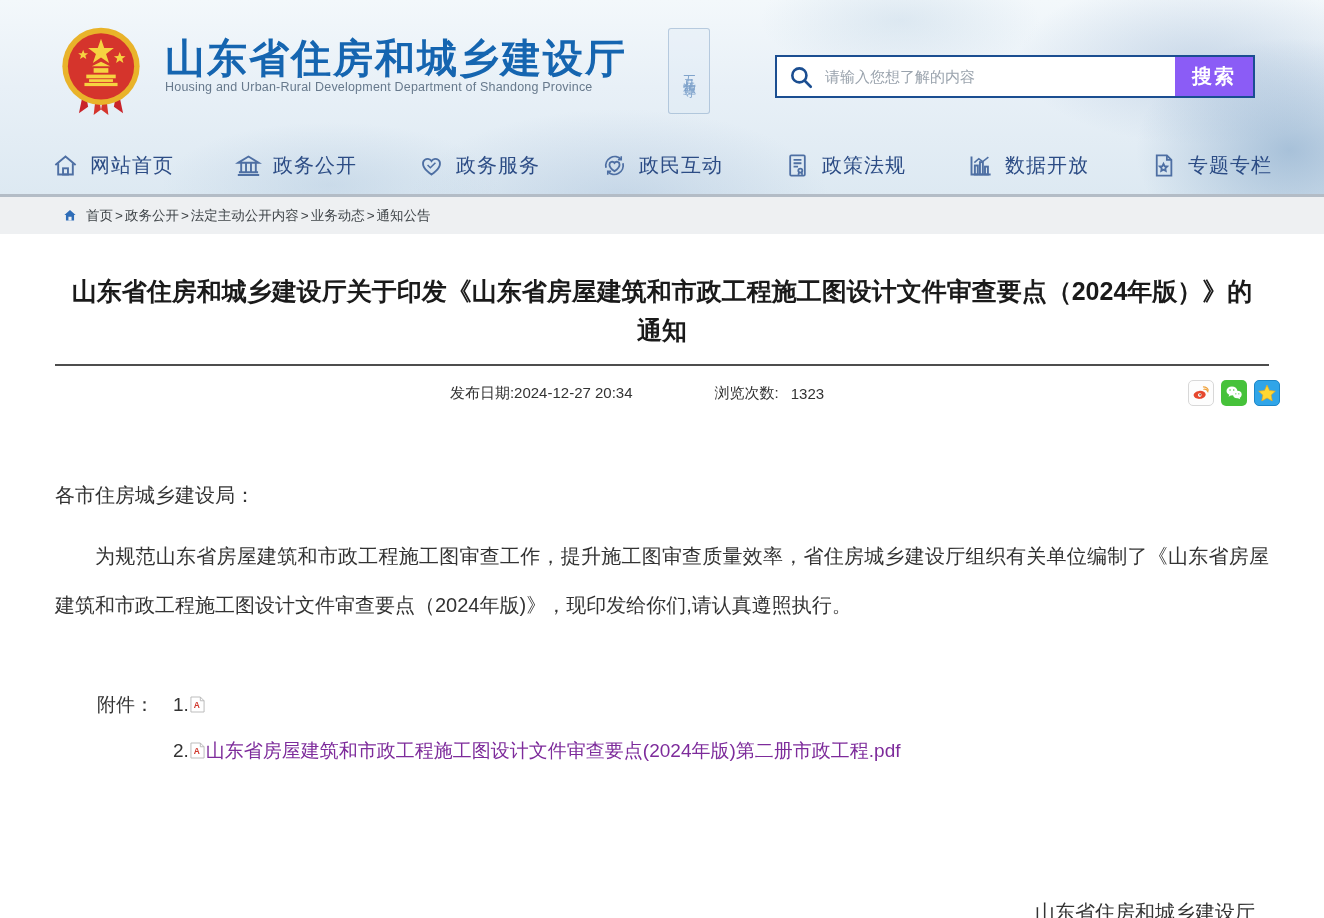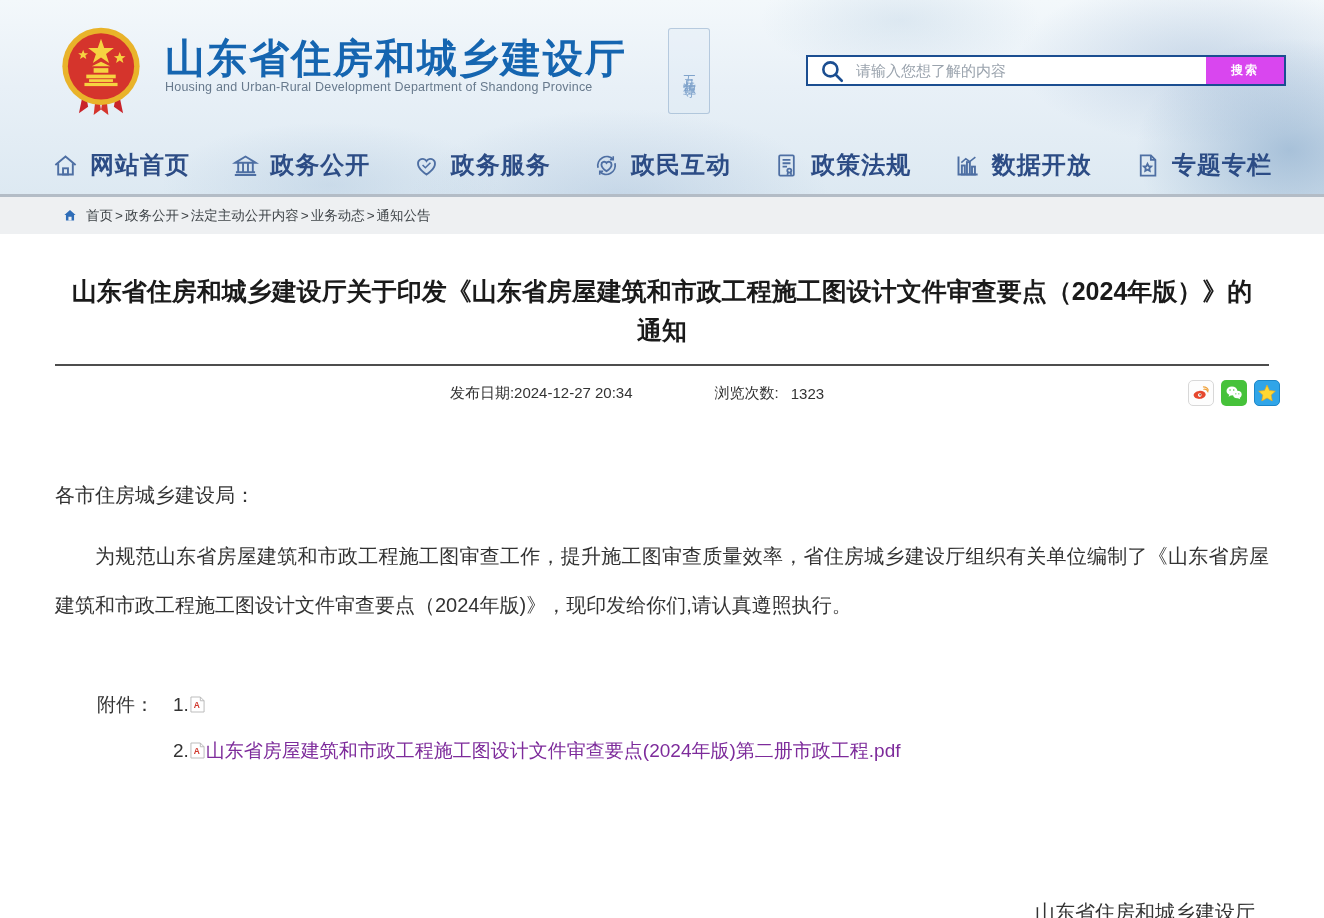--- a/index.html
+++ b/index.html
@@ -22,33 +22,33 @@
   .emblem{ width:92px; height:92px; flex:0 0 auto; }
   .site-titles{ margin-left:18px; padding-top:12px; }
   .site-name{ font-size:40px; font-weight:700; color:#1565b0; letter-spacing:2px; line-height:1.1;}
   .site-name-en{ margin-top:0; font-size:12.5px; color:#67798c; letter-spacing:.2px;}
 
   .seal{ position:absolute; left:668px; top:28px; width:42px; height:86px;
     border:1px solid rgba(90,130,175,.55); border-radius:3px; color:#4a7bb5;
     writing-mode:vertical-rl; text-orientation:upright; font-size:13px; letter-spacing:3px;
     display:flex; align-items:center; justify-content:center; opacity:.65; background:rgba(215,230,243,.35);}
 
-  .searchbar{ position:absolute; left:806px; top:55px; width:480px; height:31px;
+  .searchbar{ position:absolute; left:775px; top:55px; width:480px; height:43px;
     display:flex; border:2px solid #1b4e91; background:#fff;}
   .search-icon-wrap{ width:48px; display:flex; align-items:center; justify-content:center;}
   .search-input{ flex:1; border:none; outline:none; font-size:15px; color:#333; background:transparent;}
   .search-input::placeholder{ color:#9aa3ad; }
-  .search-btn{ width:78px; background:#d946ef; color:#fff; border:none; font-size:12px;
+  .search-btn{ width:78px; background:#8b5cf6; color:#fff; border:none; font-size:20px;
     font-weight:700; cursor:pointer; letter-spacing:2px;}
 
   .navbar{ position:absolute; left:0; bottom:0; width:100%; height:58px;
     display:flex; align-items:center; justify-content:space-between; padding:0 52px;}
   .nav-item{ display:flex; align-items:center; gap:11px; cursor:pointer; }
   .nav-item svg{ width:27px; height:27px; }
-  .nav-label{ font-size:24px; font-weight:700; color:#2c4c85; letter-spacing:1px;}
+  .nav-label{ font-size:20px; font-weight:400; color:#2c4c85; letter-spacing:1px;}
 
   
   .breadcrumb{ height:37px; background:#eef0f2; display:flex; align-items:center;
     padding-left:62px; font-size:13.5px; color:#3f4448;}
   .breadcrumb svg{ width:16px; height:15px; margin-right:8px;}
   .crumb{ cursor:pointer; }
   .crumb-sep{ margin:0 2px; }
 
   
   .article{ padding-top:38px; }

